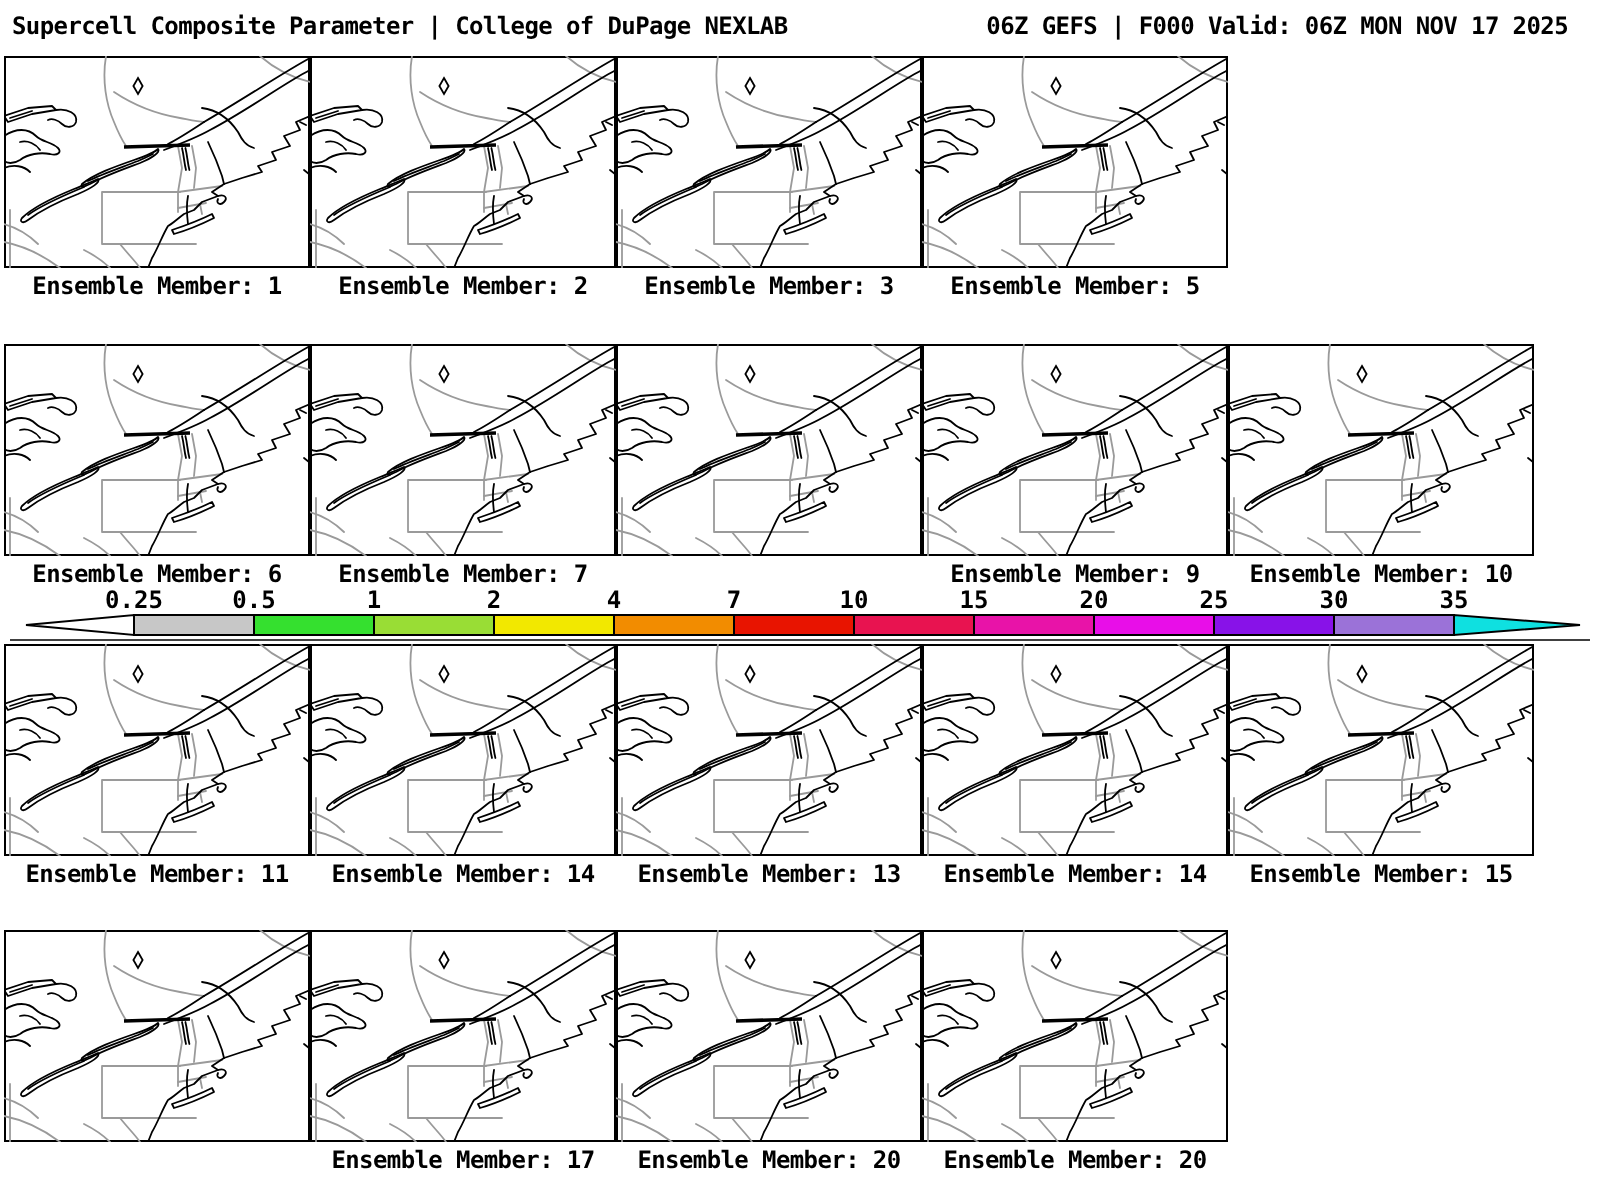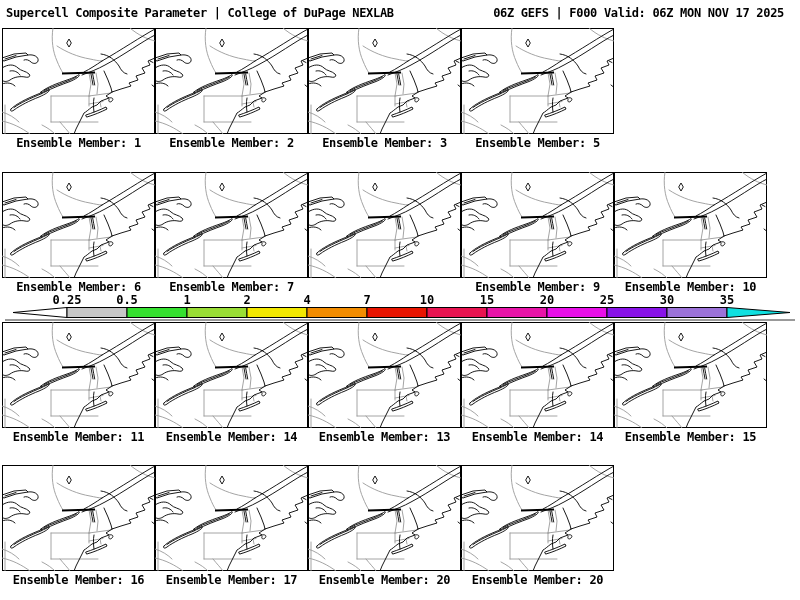--- a/index.html
+++ b/index.html
@@ -195,21 +195,20 @@
       </svg>
       <div class="panel-label">Ensemble Member: 15</div>
     </div>
 </div>
 
 <div class="panel-row row4">
   <div class="panel">
       <svg class="map" viewBox="0 0 153 106">
         <use href="#ne-map"></use>
       </svg>
-      <div class="panel-label">Ensemble Member: 16</div>
     </div>
   <div class="panel">
       <svg class="map" viewBox="0 0 153 106">
         <use href="#ne-map"></use>
       </svg>
       <div class="panel-label">Ensemble Member: 17</div>
     </div>
   <div class="panel">
       <svg class="map" viewBox="0 0 153 106">
         <use href="#ne-map"></use>

